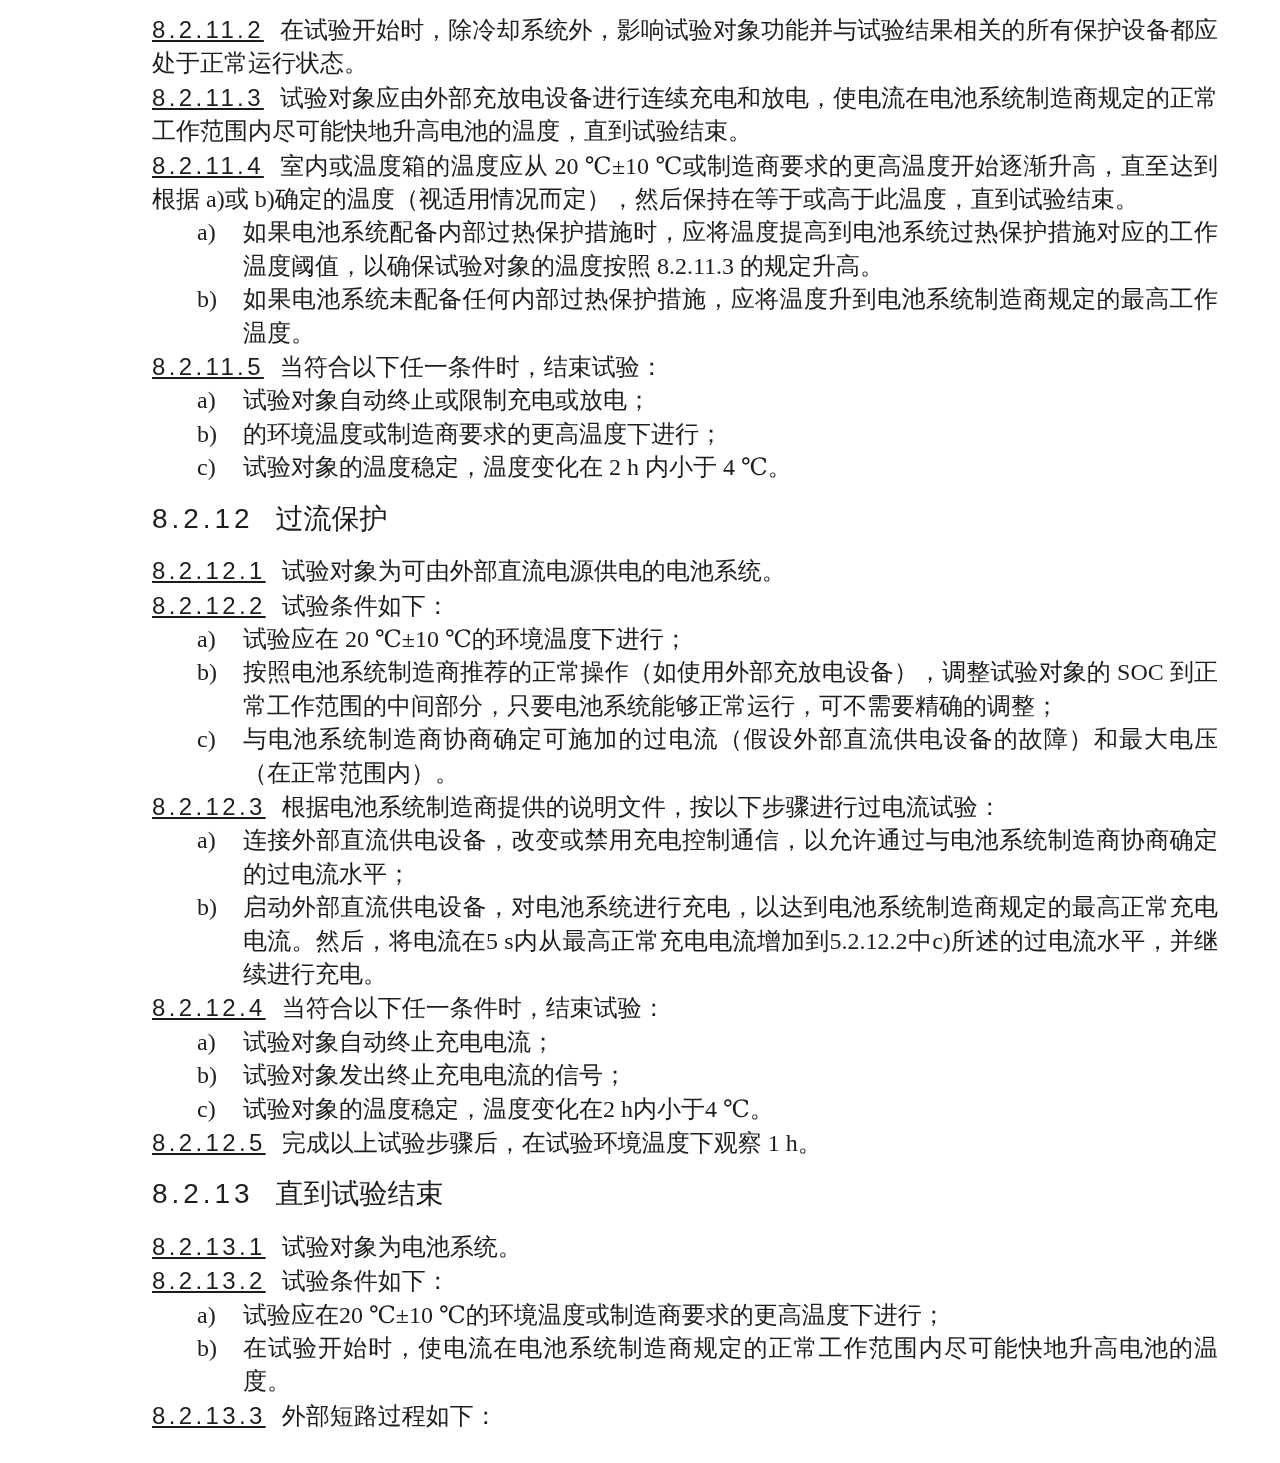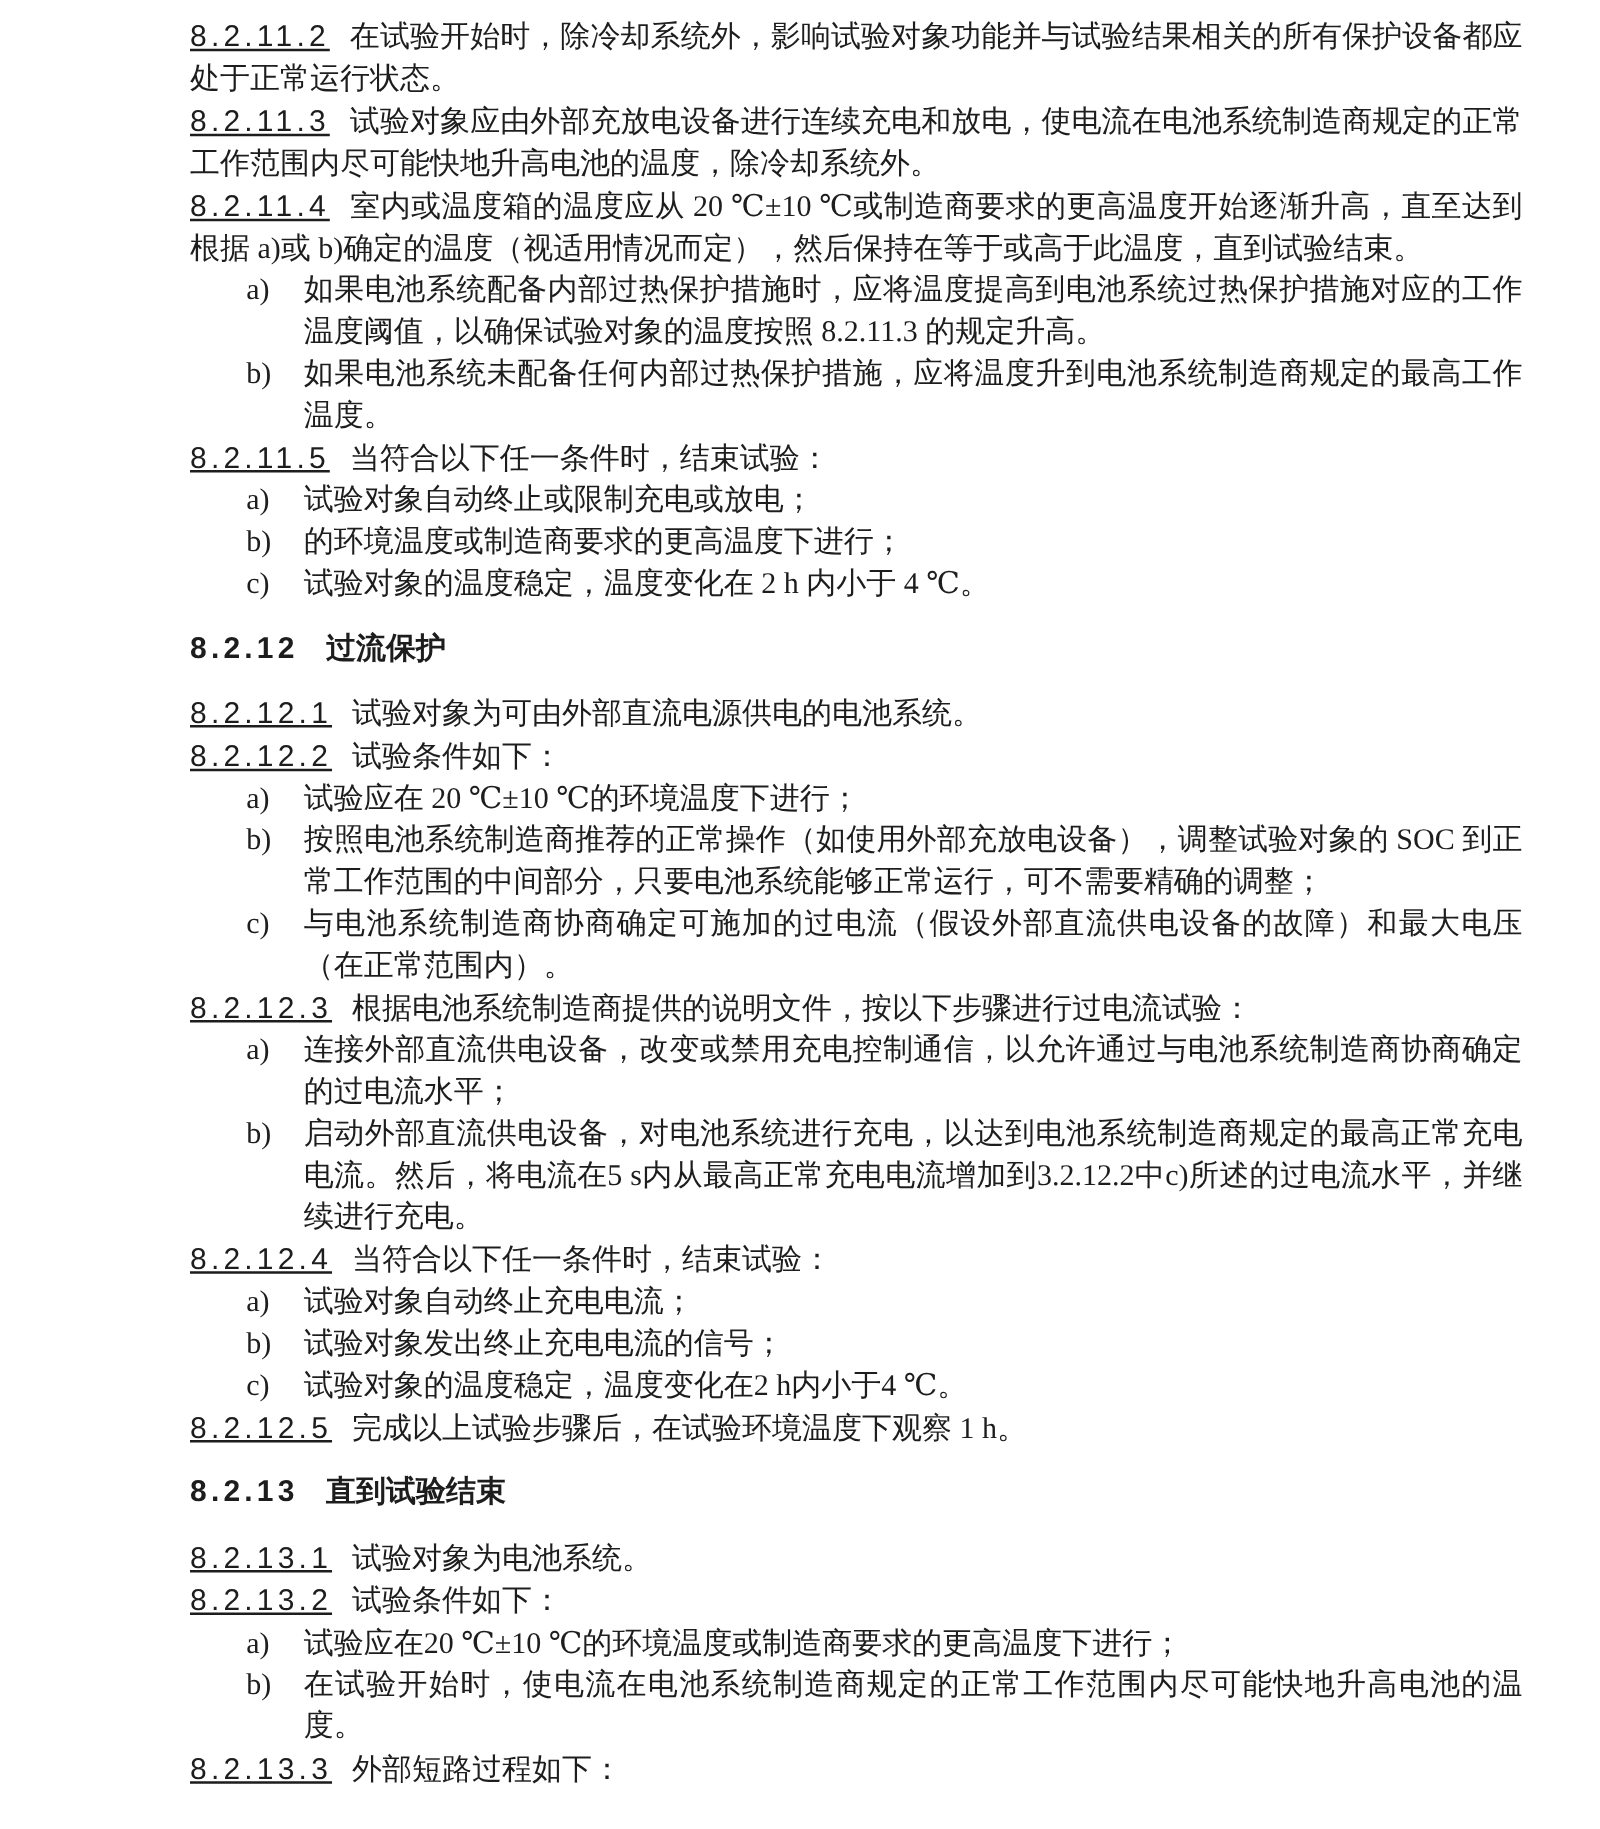--- a/index.html
+++ b/index.html
@@ -45,37 +45,37 @@
     width: 46px;
   }
   .item .itext {
     flex: 1 1 auto;
     text-align: justify;
   }
   
   .heading {
     margin: 17px 0 19px 0;
     font-family: "Liberation Sans", "DejaVu Sans", sans-serif;
-    font-weight: 700;
-    font-size: 24px;
+    font-weight: 400;
+    font-size: 28px;
     line-height: 33.4px;
   }
   .heading .num {
     letter-spacing: 0.14em;
     margin-right: 22px;
     white-space: nowrap;
   }
 </style>
 </head>
 <body>
 
 <main class="page">
   <div id="doc">
       <p class="clause"><span class="num">8.2.11.2</span><span>在试验开始时，除冷却系统外，影响试验对象功能并与试验结果相关的所有保护设备都应处于正常运行状态。</span></p>
-      <p class="clause"><span class="num">8.2.11.3</span><span>试验对象应由外部充放电设备进行连续充电和放电，使电流在电池系统制造商规定的正常工作范围内尽可能快地升高电池的温度，除冷却系统外。</span></p>
+      <p class="clause"><span class="num">8.2.11.3</span><span>试验对象应由外部充放电设备进行连续充电和放电，使电流在电池系统制造商规定的正常工作范围内尽可能快地升高电池的温度，直到试验结束。</span></p>
       <p class="clause"><span class="num">8.2.11.4</span><span>室内或温度箱的温度应从 20 ℃±10 ℃或制造商要求的更高温度开始逐渐升高，直至达到根据 a)或 b)确定的温度（视适用情况而定），然后保持在等于或高于此温度，直到试验结束。</span></p>
       <div class="item">
         <span class="marker">a)</span>
         <span class="itext">如果电池系统配备内部过热保护措施时，应将温度提高到电池系统过热保护措施对应的工作温度阈值，以确保试验对象的温度按照 8.2.11.3 的规定升高。</span>
       </div>
       <div class="item">
         <span class="marker">b)</span>
         <span class="itext">如果电池系统未配备任何内部过热保护措施，应将温度升到电池系统制造商规定的最高工作温度。</span>
       </div>
       <p class="clause"><span class="num">8.2.11.5</span><span>当符合以下任一条件时，结束试验：</span></p>
@@ -106,21 +106,21 @@
         <span class="marker">c)</span>
         <span class="itext">与电池系统制造商协商确定可施加的过电流（假设外部直流供电设备的故障）和最大电压（在正常范围内）。</span>
       </div>
       <p class="clause"><span class="num">8.2.12.3</span><span>根据电池系统制造商提供的说明文件，按以下步骤进行过电流试验：</span></p>
       <div class="item">
         <span class="marker">a)</span>
         <span class="itext">连接外部直流供电设备，改变或禁用充电控制通信，以允许通过与电池系统制造商协商确定的过电流水平；</span>
       </div>
       <div class="item">
         <span class="marker">b)</span>
-        <span class="itext">启动外部直流供电设备，对电池系统进行充电，以达到电池系统制造商规定的最高正常充电电流。然后，将电流在5 s内从最高正常充电电流增加到3.2.12.2中c)所述的过电流水平，并继续进行充电。</span>
+        <span class="itext">启动外部直流供电设备，对电池系统进行充电，以达到电池系统制造商规定的最高正常充电电流。然后，将电流在5 s内从最高正常充电电流增加到5.2.12.2中c)所述的过电流水平，并继续进行充电。</span>
       </div>
       <p class="clause"><span class="num">8.2.12.4</span><span>当符合以下任一条件时，结束试验：</span></p>
       <div class="item">
         <span class="marker">a)</span>
         <span class="itext">试验对象自动终止充电电流；</span>
       </div>
       <div class="item">
         <span class="marker">b)</span>
         <span class="itext">试验对象发出终止充电电流的信号；</span>
       </div>

